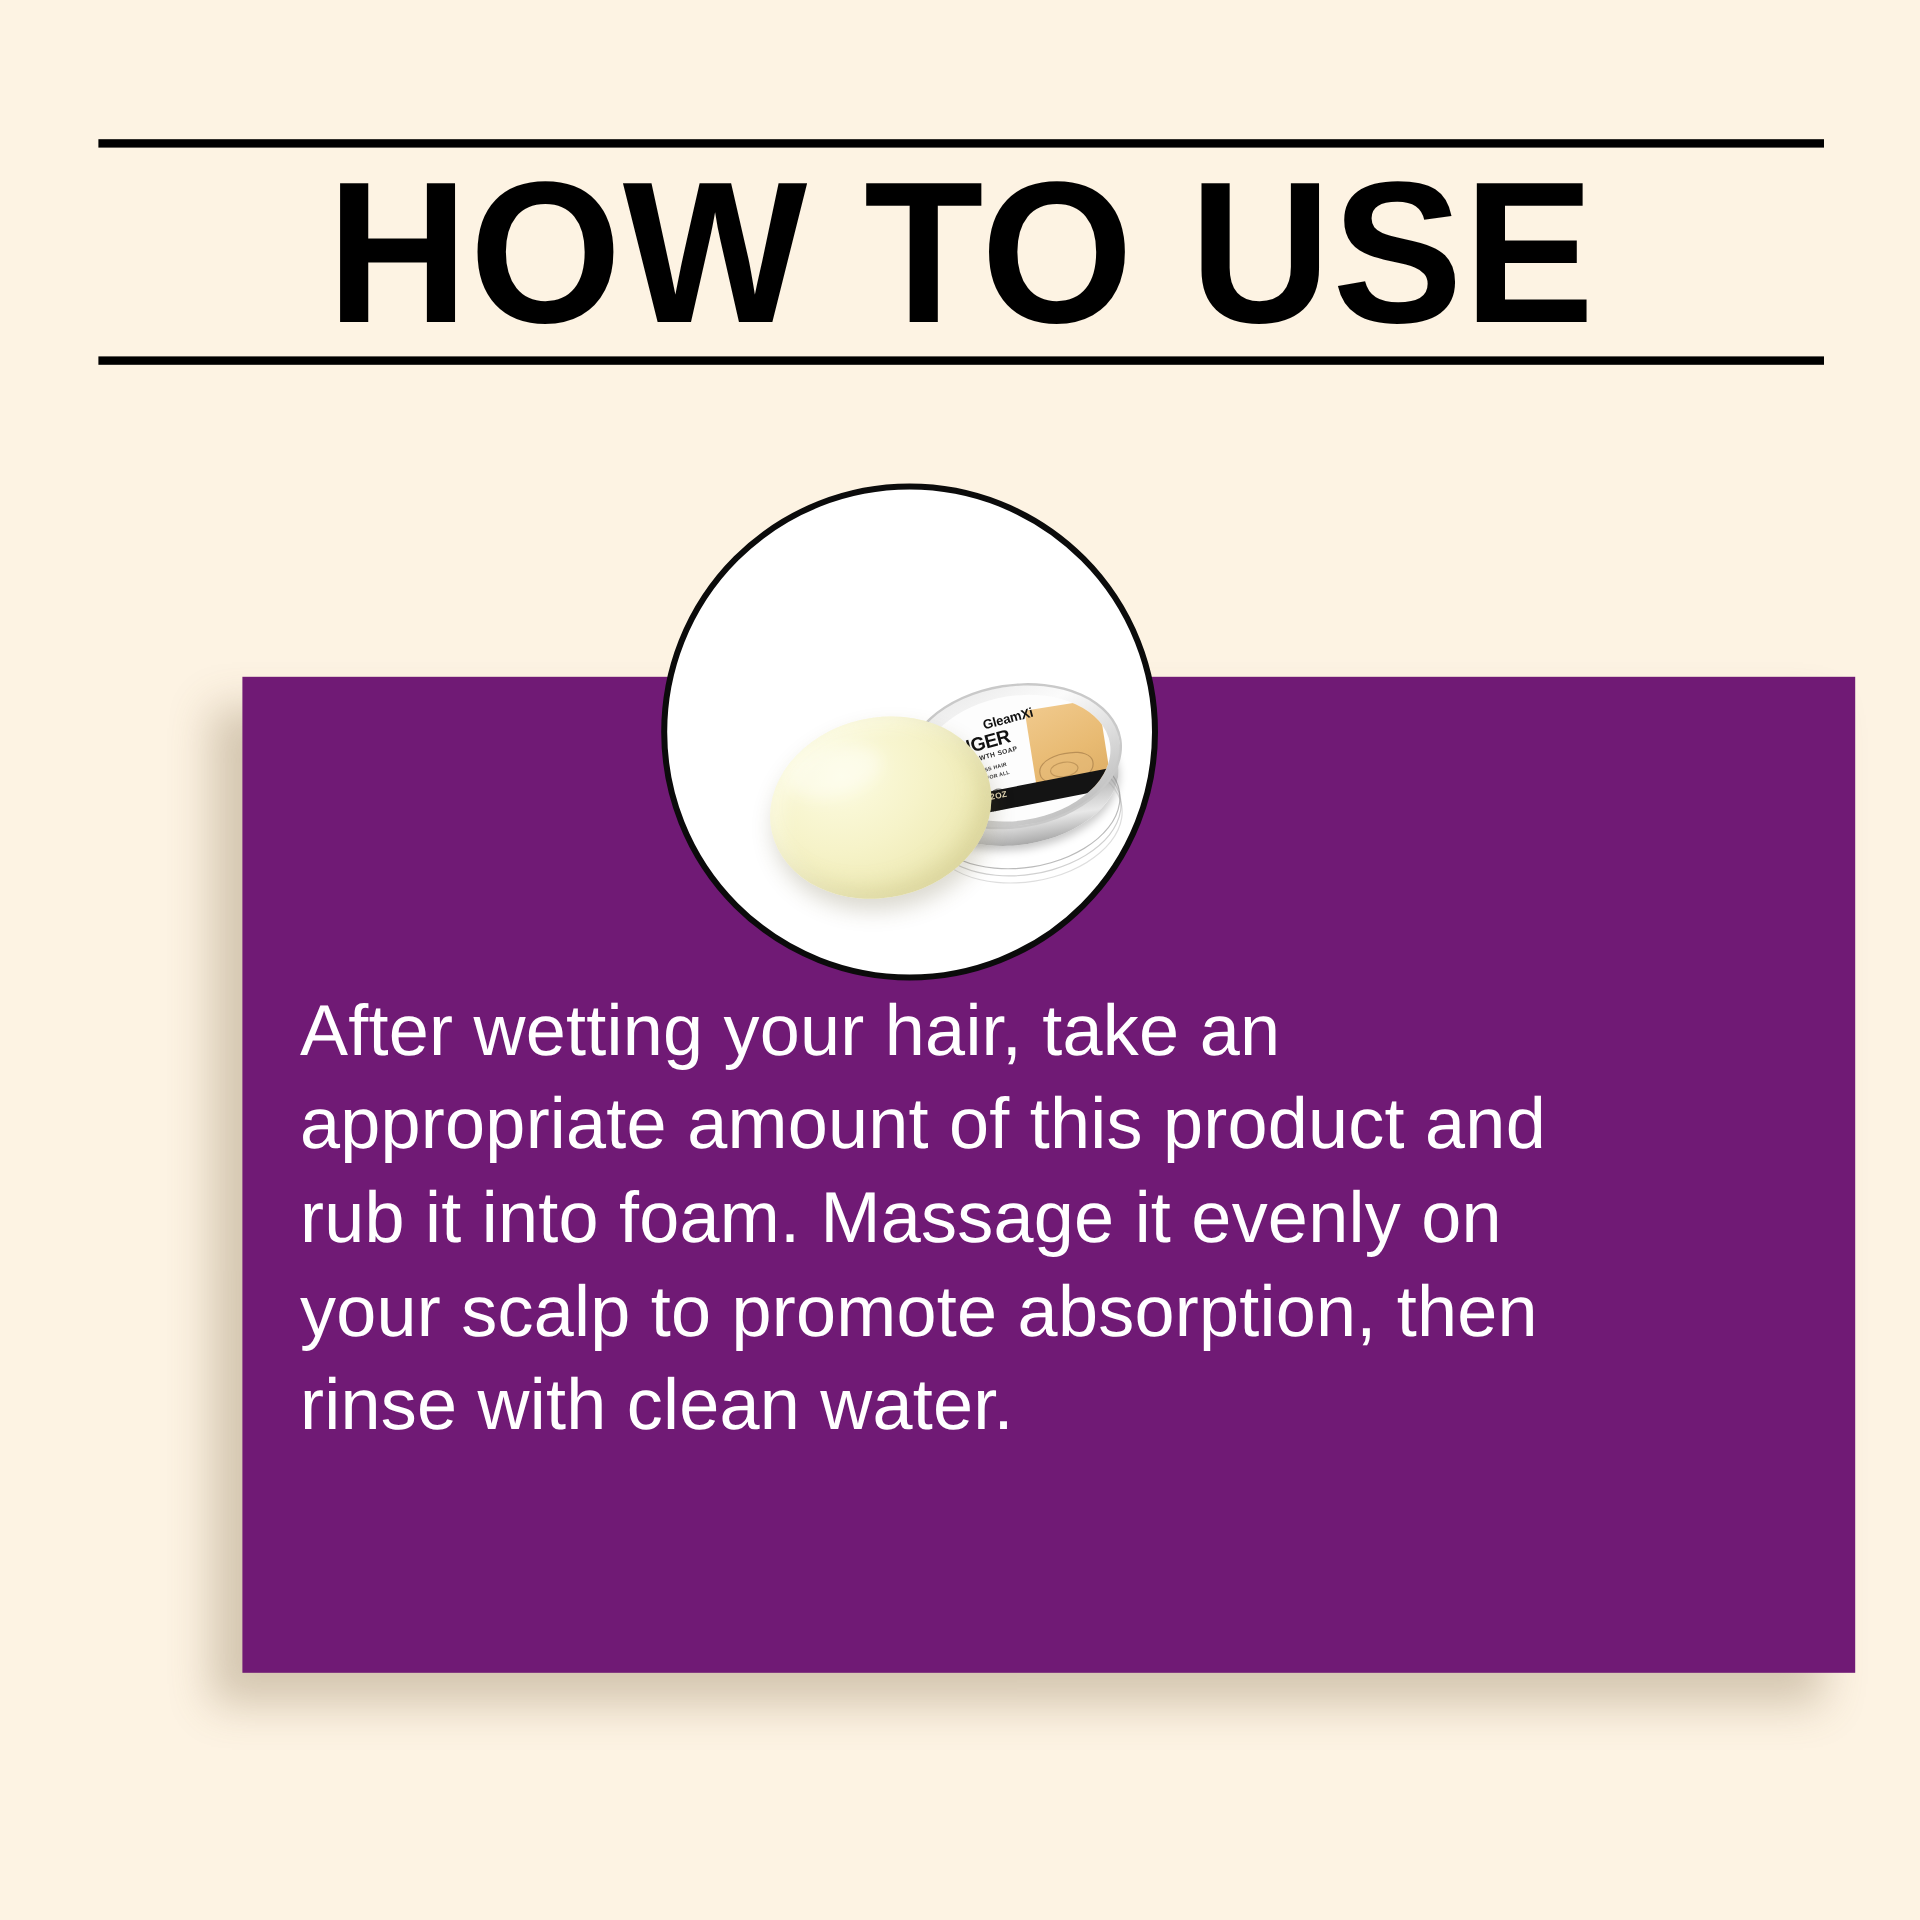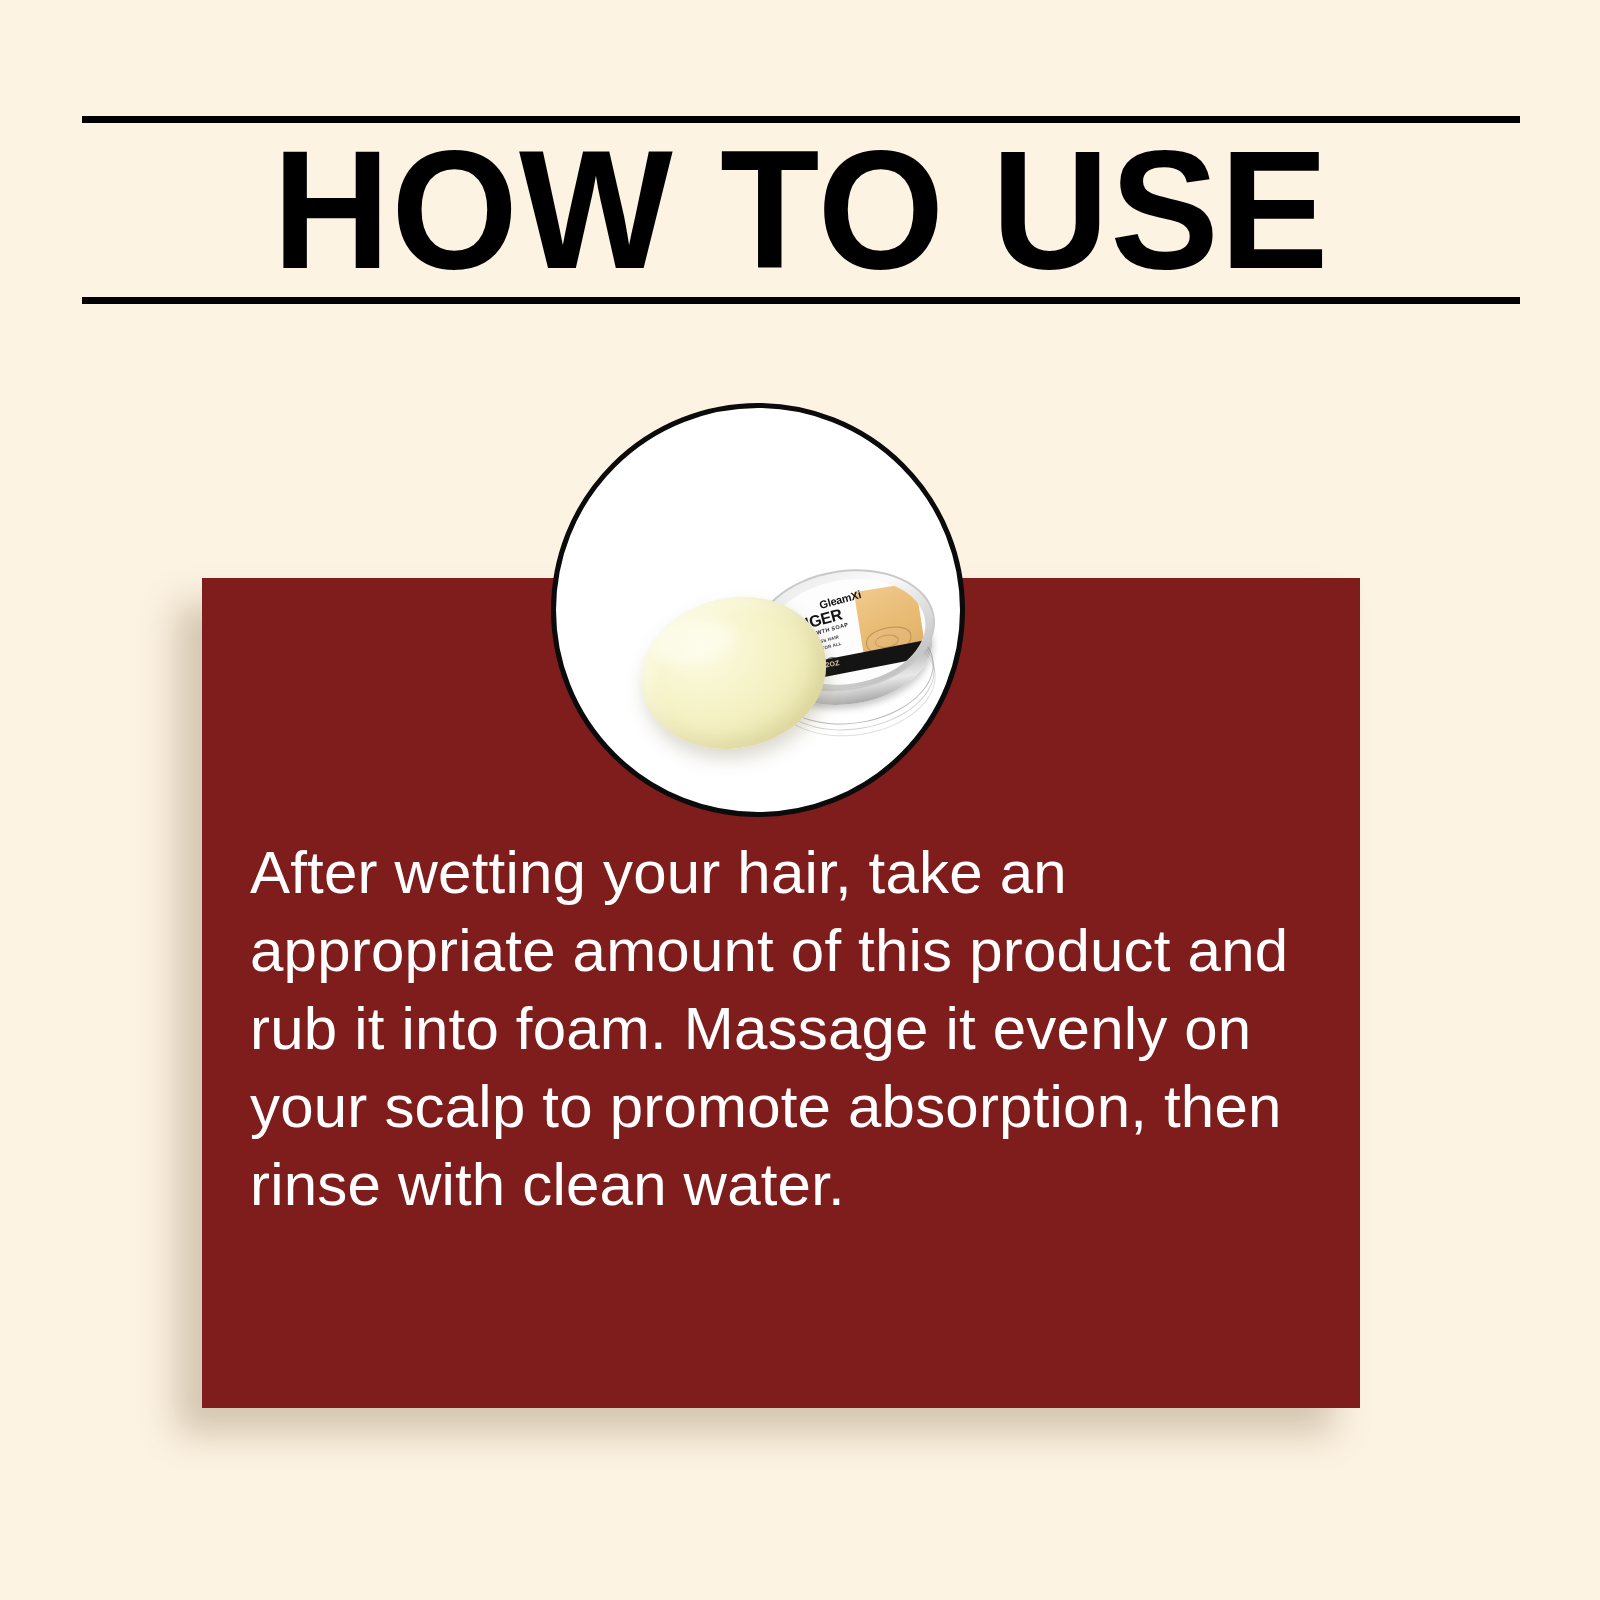--- a/index.html
+++ b/index.html
@@ -59,24 +59,24 @@
     transform: scaleX(0.97);
     transform-origin: center center;
     white-space: nowrap;
     user-select: none;
   }
 
   
   .content-panel {
     position: absolute;
     left: 202px;
-    top: 578px;
-    width: 1158px;
+    top: 564px;
+    width: 1344px;
     height: 830px;
-    background: #7f1d1d;
+    background: #701a75;
     box-shadow: -26px 26px 34px rgba(120, 95, 60, 0.30);
     z-index: 1;
   }
 
   .instructions {
     position: absolute;
     left: 48px;
     top: 256px;
     width: 1040px;
     color: #FFFFFF;

